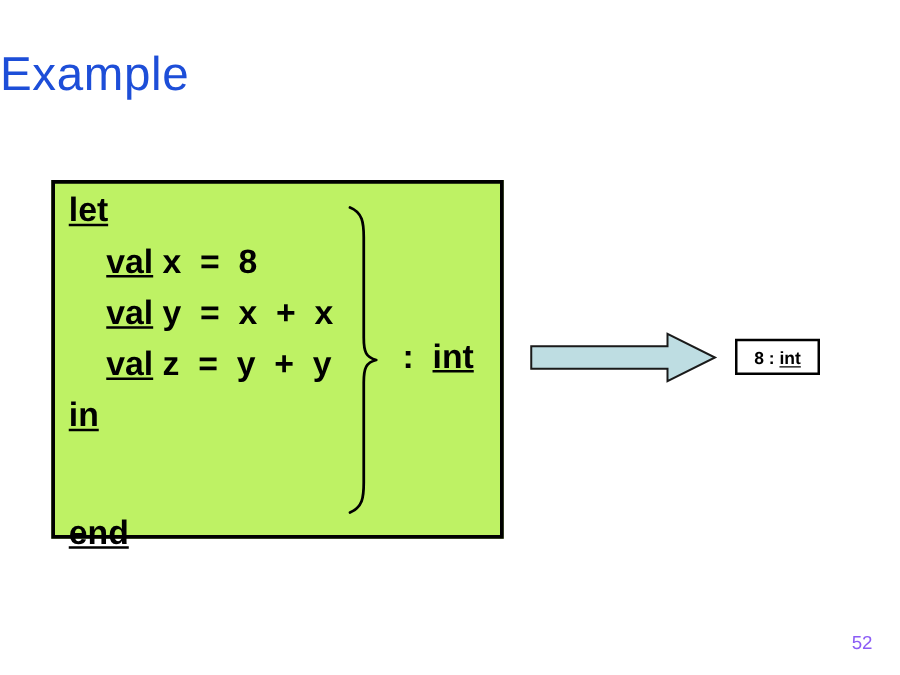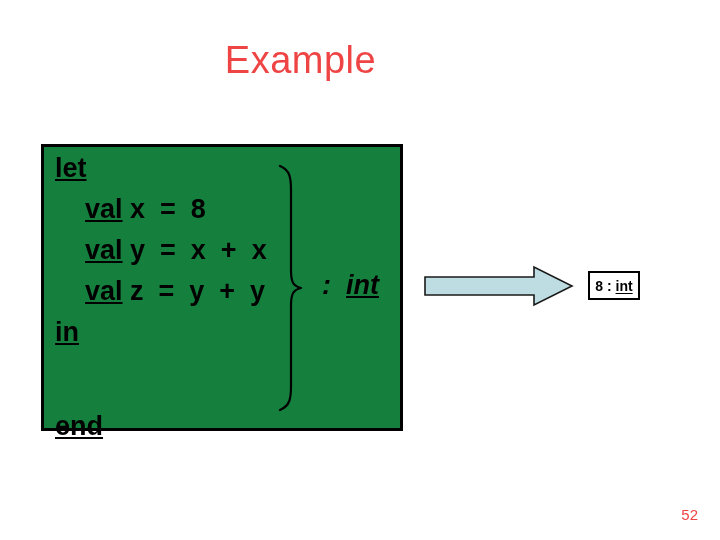--- a/index.html
+++ b/index.html
@@ -15,39 +15,39 @@
     font-family: "Liberation Sans", sans-serif;
     color: #000000;
   }
 
   
   #slide-title {
     position: absolute;
     left: 0;
     top: 38px;
     width: 601px;
-    text-align: center;
+    text-align: left;
     font-size: 38px;
     font-weight: 400;
     letter-spacing: 0.5px;
     line-height: 44px;
-    color: #ef4444;
+    color: #1d4ed8;
     white-space: pre;
   }
 
   
   #code-box {
     position: absolute;
     left: 41px;
     top: 144px;
     width: 362px;
     height: 287px;
     border: 3px solid #000000;
     box-sizing: border-box;
-    background: #15803d;
+    background: #bef264;
   }
   .code-line {
     position: absolute;
     font-family: "Liberation Sans", sans-serif;
     font-size: 27px;
     font-weight: bold;
     line-height: 30px;
     white-space: pre;
     color: #000000;
   }
@@ -78,39 +78,38 @@
   
   #type-annotation {
     position: absolute;
     left: 322px;
     top: 270px;
     font-size: 27px;
     font-weight: bold;
     line-height: 30px;
     white-space: pre;
     color: #000000;
-    font-style: italic;
   }
 
   
   #result-arrow {
     position: absolute;
     left: 424px;
     top: 264px;
     width: 150px;
     height: 44px;
   }
   #result-arrow svg { display: block; }
 
   
   #result-box {
     position: absolute;
     left: 588px;
     top: 271px;
-    width: 52px;
+    width: 68px;
     height: 29px;
     border: 2px solid #000000;
     box-sizing: border-box;
     background: #ffffff;
     display: flex;
     align-items: center;
     justify-content: center;
   }
   #result-text {
     font-size: 14px;
@@ -120,21 +119,21 @@
     color: #000000;
   }
 
   
   #page-number {
     position: absolute;
     right: 22px;
     bottom: 16px;
     font-size: 15px;
     font-weight: 400;
-    color: #ef4444;
+    color: #8b5cf6;
     line-height: 18px;
     white-space: pre;
   }
 </style>
 </head>
 <body>
 
 <div id="slide-title">Example</div>
 
 <div id="code-box">

